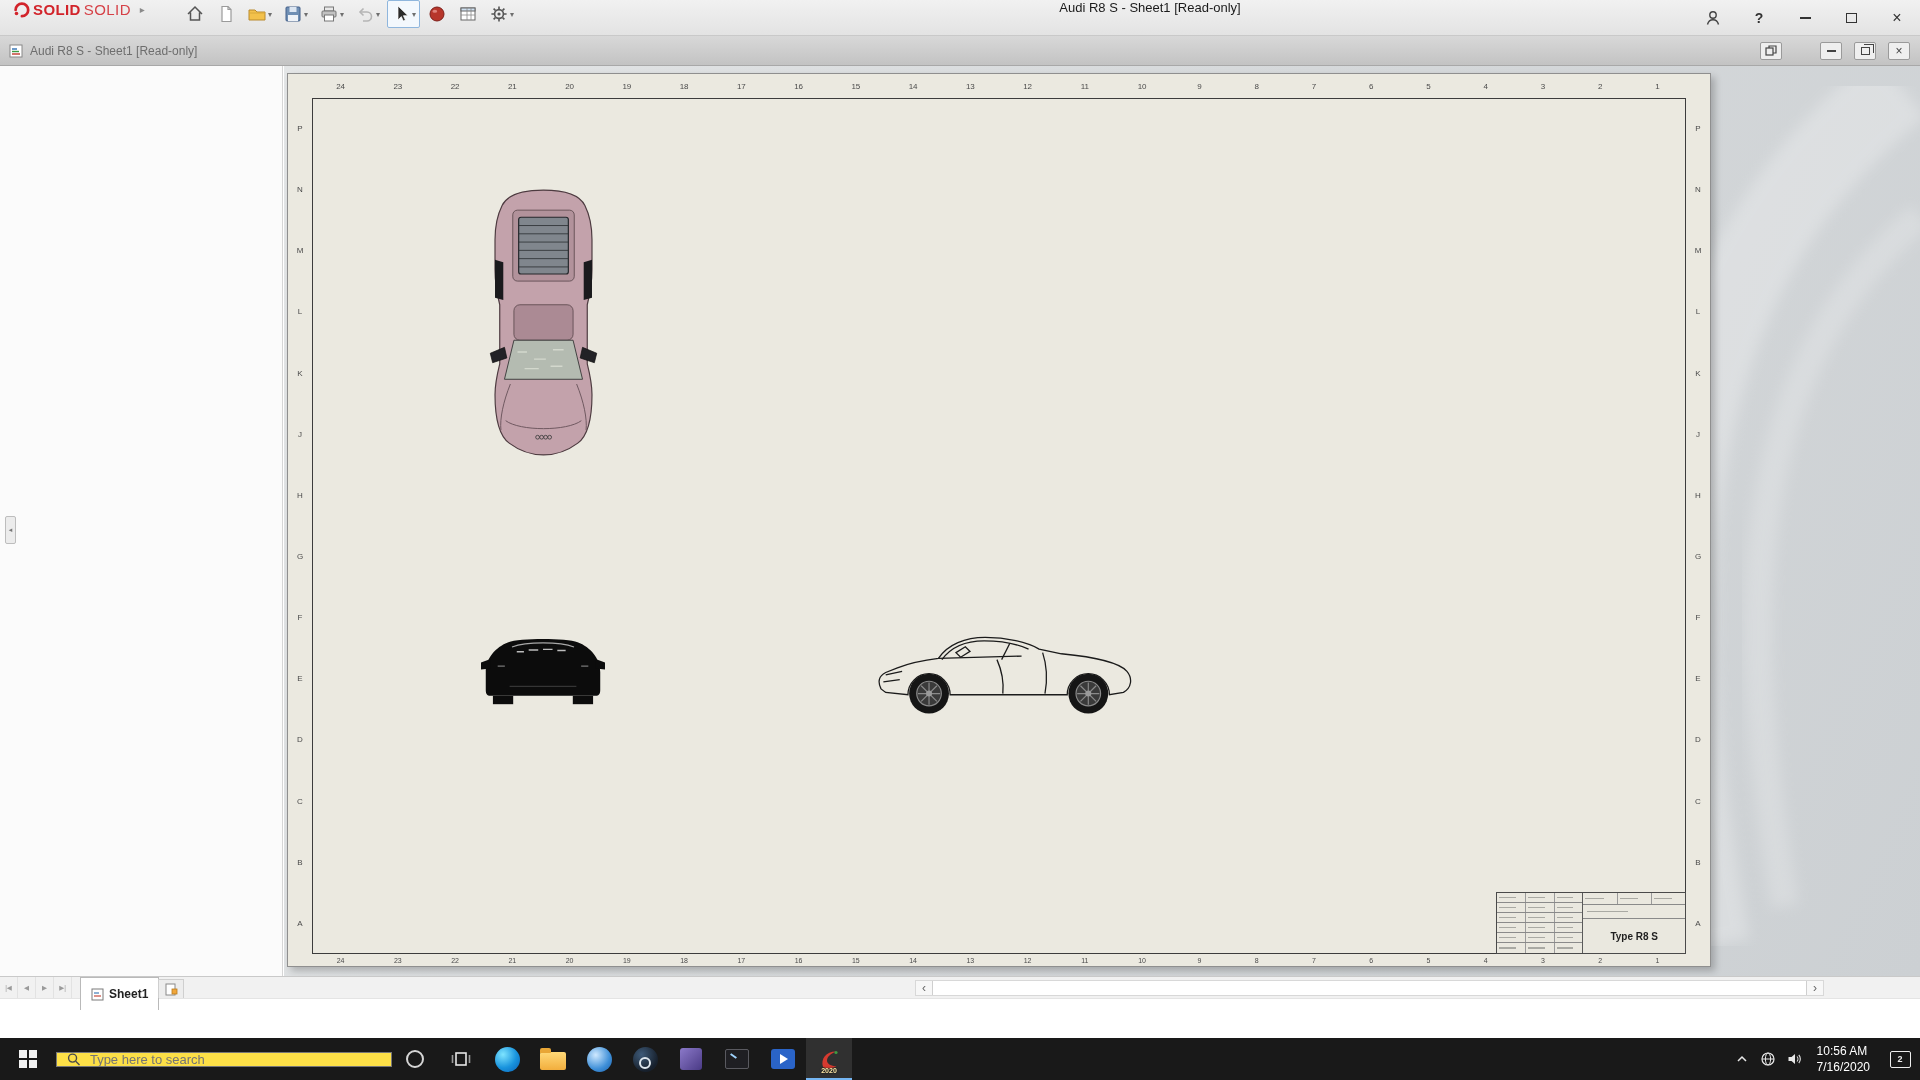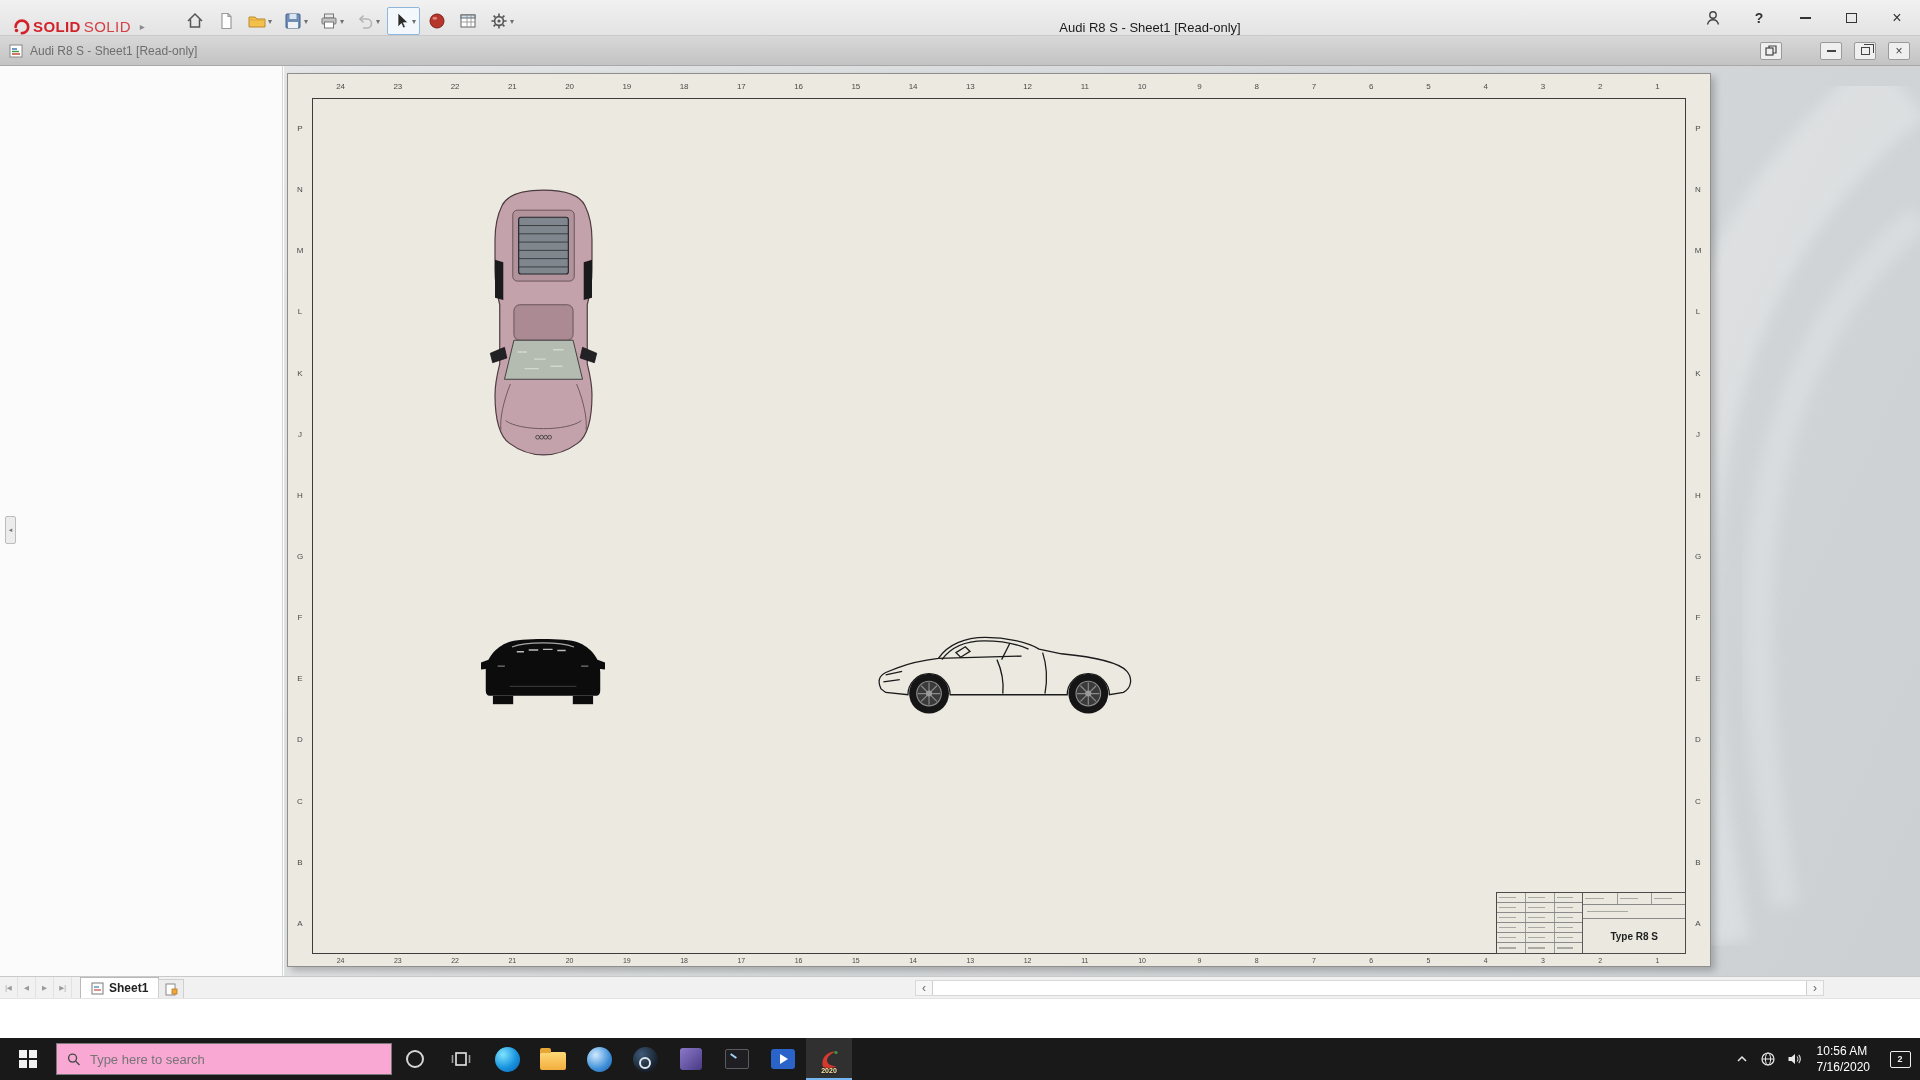--- a/index.html
+++ b/index.html
@@ -1,20 +1,20 @@
 <!DOCTYPE html>
 <html><head>
 <meta charset="utf-8">
 <style>
   *{margin:0;padding:0;box-sizing:border-box}
   html,body{width:1920px;height:1080px;overflow:hidden;font-family:"Liberation Sans",sans-serif;background:#fff}
   .screen{position:relative;width:1920px;height:1080px;overflow:hidden}
 
   
-  .titlebar{position:absolute;top:0;left:0;right:0;height:36px;background:linear-gradient(#f1f1f1,#e3e3e3);border-bottom:1px solid #c9c9c9;display:flex;align-items:flex-end;z-index:30}
+  .titlebar{position:absolute;top:0;left:0;right:0;height:36px;background:linear-gradient(#f1f1f1,#e3e3e3);border-bottom:1px solid #c9c9c9;display:flex;align-items:flex-start;z-index:30}
   .brand{display:flex;align-items:center;gap:3px;padding:0 8px 0 12px}
   .brand-solid{color:#d2232a;font-weight:bold;font-size:15px;letter-spacing:.4px}
   .brand-works{color:#d2232a;font-weight:400;font-size:15px;letter-spacing:.4px;opacity:.85}
   .brand-expand{color:#8a8a8a;font-size:10px;margin-left:6px}
   .qat{display:flex;align-items:center;margin-left:28px;gap:3px}
   .tool-btn{display:flex;align-items:center;height:28px;padding:0 3px;border-radius:2px;border:1px solid transparent}
   .tool-btn svg{width:20px;height:20px}
   .tool-btn.pressed{background:#f3f8fd;border:1px solid #8fb6dd}
   .caret{font-size:8px;color:#6f6f6f;margin-left:1px}
   .win-title{position:absolute;left:1150px;transform:translateX(-50%);font-size:13px;color:#1b1b1b;white-space:nowrap}
@@ -69,35 +69,35 @@
   .tb-r-top i:last-child{border-right:none}
   .tb-r-top i::after{content:"";position:absolute;left:2px;top:45%;height:1.5px;width:55%;background:#a9a9a3}
   .tb-r-mid{height:14px;border-bottom:1px solid #8a8a8a;position:relative}
   .tb-r-mid::after{content:"";position:absolute;left:4px;top:45%;height:1.5px;width:40%;background:#a9a9a3}
   .tb-r-name{flex:1;display:flex;align-items:center;justify-content:center;font-size:10px;font-weight:bold;color:#1f1f1f}
 
   
   .tabbar{position:absolute;left:0;right:0;top:976px;height:22px;background:#f1f1f1;border-top:1px solid #c9c9c9;z-index:20}
   .sheetnav{position:absolute;left:0;top:0;bottom:0;display:flex}
   .navbtn{width:18px;display:flex;align-items:center;justify-content:center;font-size:6.5px;color:#9a9a9a;border-right:1px solid #e2e2e2}
-  .sheet-tab{position:absolute;left:80px;top:0;bottom:0;display:flex;align-items:center;gap:5px;padding:4px 10px;background:#ffffff;border:1px solid #b9b9b9;border-bottom:none;font-size:12px;font-weight:bold;color:#222}
+  .sheet-tab{position:absolute;left:80px;top:0;bottom:0;display:flex;align-items:center;gap:5px;padding:16px 10px;background:#ffffff;border:1px solid #b9b9b9;border-bottom:none;font-size:12px;font-weight:bold;color:#222}
   .add-tab{position:absolute;left:158px;top:2px;bottom:0;width:26px;display:flex;align-items:center;justify-content:center;background:#ededed;border:1px solid #cfcfcf;border-bottom:none}
   .hscroll{position:absolute;left:915px;right:96px;top:3px;height:16px;display:flex;background:#f7f7f7;border:1px solid #d8d8d8}
   .scroll-arrow{width:16px;display:flex;align-items:center;justify-content:center;font-size:12px;color:#666}
   .scroll-thumb{flex:1;background:#ffffff;border-left:1px solid #cfcfcf;border-right:1px solid #cfcfcf}
 
   
   .statusbar{position:absolute;left:0;right:0;top:998px;height:40px;background:#ffffff;border-top:1px solid #e4e4e4}
 
   
   .taskbar{position:absolute;left:0;right:0;top:1038px;height:42px;background:#191919;display:flex;align-items:center;z-index:40}
   .start-btn{width:56px;height:42px;display:flex;align-items:center;justify-content:center}
   .winlogo{display:grid;grid-template-columns:8px 8px;grid-gap:2px}
   .winlogo i{width:8px;height:8px;background:#f2f2f2}
-  .search-box{width:336px;height:32px;background:#f9a8d4;border:1px solid #777;display:flex;align-items:center;gap:9px;padding:0 10px}
+  .search-box{width:336px;height:15px;background:#fde047;border:1px solid #777;display:flex;align-items:center;gap:9px;padding:0 10px}
   .search-box input{border:none;outline:none;font-size:13px;color:#333;width:100%;background:transparent;font-family:"Liberation Sans",sans-serif}
   .tb-icon{width:46px;height:42px;display:flex;align-items:center;justify-content:center;position:relative}
   .tb-icon.active{background:#303030;box-shadow:inset 0 -2px 0 #75b6f3}
   .circle-icon{width:25px;height:25px;border-radius:50%}
   .edge-grad{background:radial-gradient(circle at 32% 30%,#7ee4ff,#1893dd 55%,#0b5fb4)}
   .blue-grad{background:radial-gradient(circle at 35% 32%,#cfe9ff,#3e8fd8 60%,#1c5fa8)}
   .steam-grad{background:radial-gradient(circle at 34% 30%,#3e5a78,#17202c 70%);position:relative}
   .steam-grad::after{content:"";position:absolute;left:6px;top:10px;width:8px;height:8px;border-radius:50%;border:2px solid #dfe7ee}
   .folder-ic{position:relative;width:26px;height:18px;background:linear-gradient(#ffd978,#f2ae3d);border-radius:2px;margin-top:4px}
   .folder-ic::before{content:"";position:absolute;left:0;top:-4px;width:11px;height:5px;background:#e8a636;border-radius:2px 2px 0 0}

